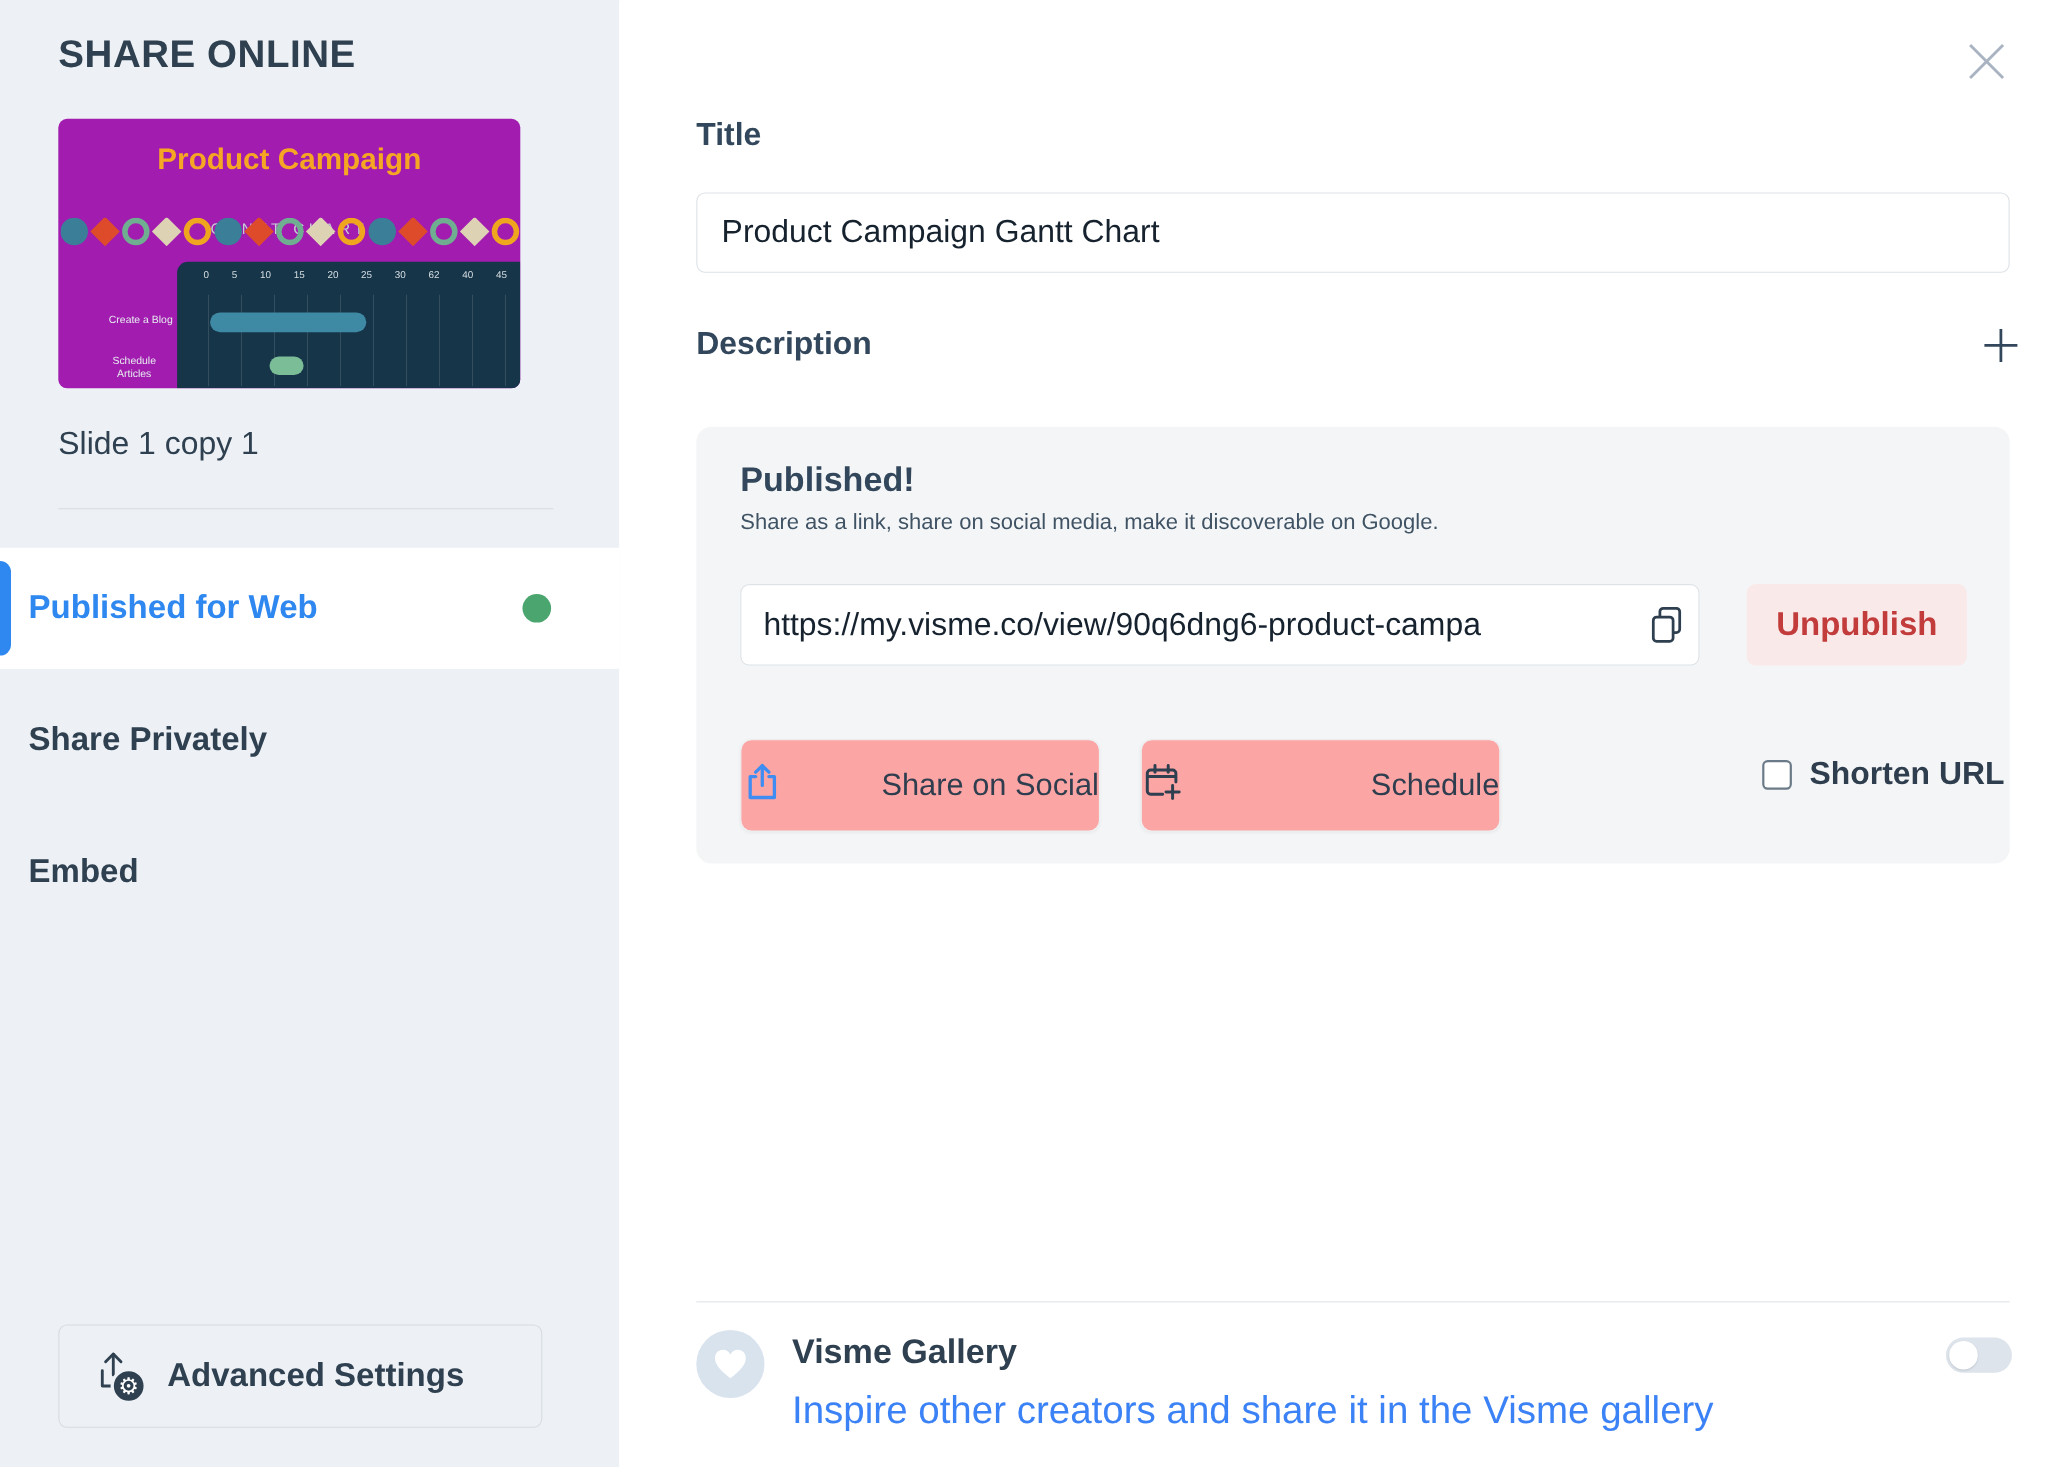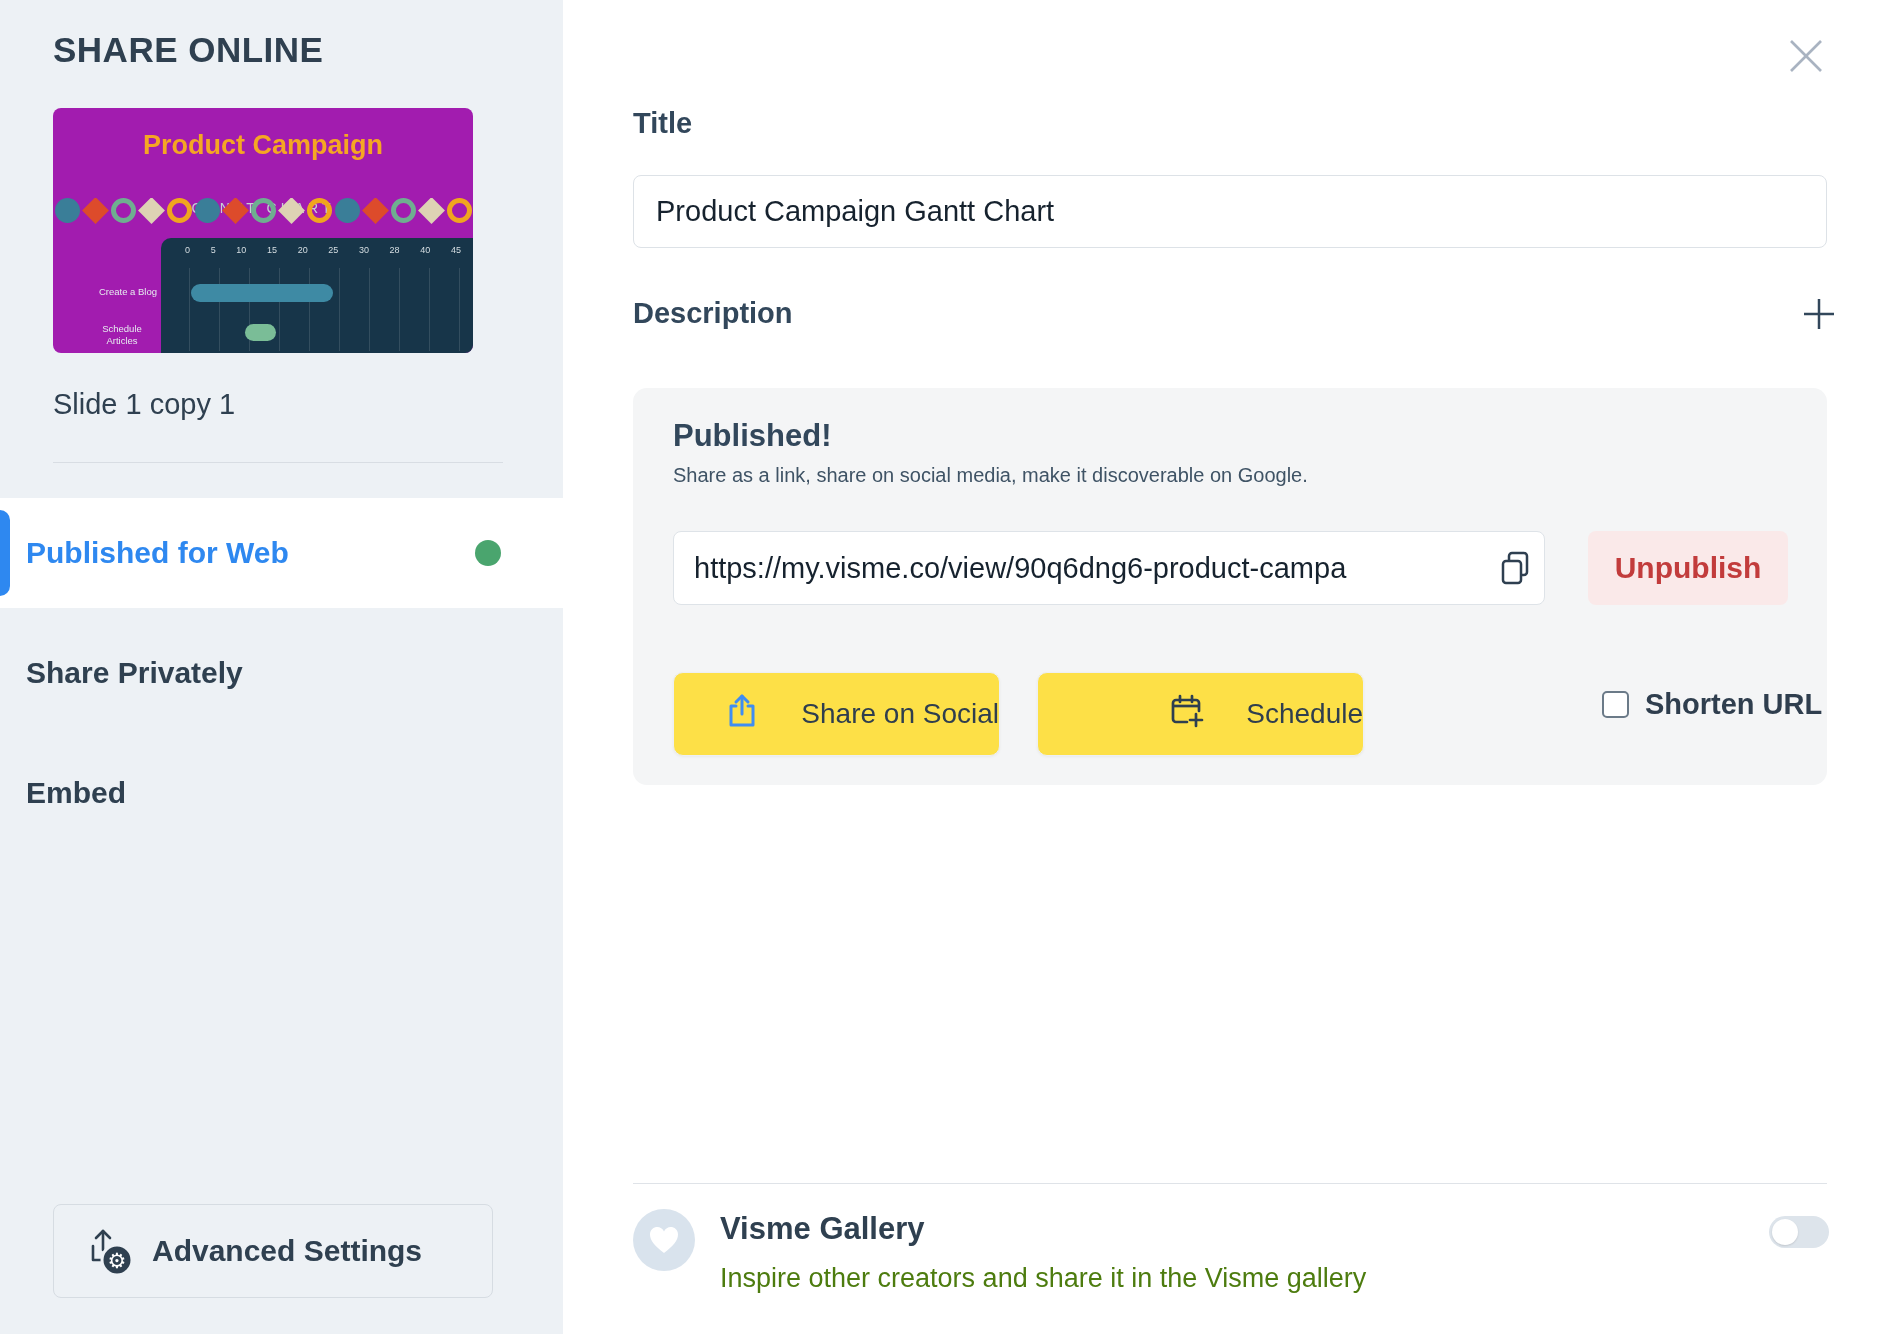--- a/index.html
+++ b/index.html
@@ -58,34 +58,34 @@
 
   .pub-panel { position:absolute; left:70px; top:385px; width:1194px; height:397px; background:#F4F5F6; border-radius:14px; }
   .pub-heading { position:absolute; left:40px; top:30px; font-size:31px; font-weight:bold; color:#32475B; }
   .pub-sub { position:absolute; left:40px; top:76px; font-size:20px; color:#3F5365; }
   .url-wrap { position:absolute; left:40px; top:143px; width:872px; height:74px; }
   .url-input { width:100%; height:100%; border:1px solid #DEE3E8; border-radius:8px; background:#fff;
                font-family:"Liberation Sans", sans-serif; font-size:29px; color:#16222E; padding:0 76px 0 20px; outline:none; }
   .copy-btn { position:absolute; right:14px; top:19px; width:32px; height:36px; cursor:pointer; }
   .unpublish-btn { position:absolute; left:955px; top:143px; width:200px; height:74px; background:#FAE9E9; border:none; border-radius:8px;
                    font-family:"Liberation Sans", sans-serif; font-size:30px; font-weight:bold; color:#C23C3C; cursor:pointer; }
-  .panel-btn { position:absolute; top:284px; height:84px; width:327px; background:#fde047; border:1px solid #EEF0F2; border-radius:10px;
-               box-shadow:0 1px 3px rgba(0,0,0,.05); display:flex; align-items:center; justify-content:flex-end; gap:40px;
+  .panel-btn { position:absolute; top:284px; height:84px; width:327px; background:#fca5a5; border:1px solid #EEF0F2; border-radius:10px;
+               box-shadow:0 1px 3px rgba(0,0,0,.05); display:flex; align-items:center; justify-content:space-between; gap:40px;
                font-family:"Liberation Sans", sans-serif; font-size:28px; color:#2F3E4E; cursor:pointer; }
   .share-social-btn { left:40px; }
   .schedule-btn { left:404px; }
   .shorten-row { position:absolute; left:969px; top:300px; display:flex; align-items:center; gap:16px; cursor:pointer; }
   .checkbox { width:27px; height:27px; border:2px solid #6B7A88; border-radius:5px; background:#fff; }
   .shorten-label { font-size:29px; font-weight:bold; color:#2F3E4E; }
 
   .bottom-divider { position:absolute; left:70px; top:1180px; width:1194px; height:1px; background:#DFE3E8; }
   .heart-circle { position:absolute; left:70px; top:1206px; width:62px; height:62px; border-radius:50%; background:#D9E3ED;
                   display:flex; align-items:center; justify-content:center; }
   .gallery-title { position:absolute; left:157px; top:1208px; font-size:31px; font-weight:600; color:#2F4050; }
-  .gallery-sub { position:absolute; left:157px; top:1260px; font-size:27px; color:#4d7c0f; }
+  .gallery-sub { position:absolute; left:157px; top:1260px; font-size:35px; color:#3b82f6; }
   .toggle { position:absolute; left:1206px; top:1213px; width:60px; height:32px; border-radius:16px; background:#DDE4EB; cursor:pointer; }
   .toggle-knob { position:absolute; left:3px; top:3px; width:26px; height:26px; border-radius:50%; background:#ffffff;
                  box-shadow:0 1px 2px rgba(0,0,0,.12); }
 </style>
 </head>
 <body>
 
 <div id="app">
 
   <div class="sidebar">
@@ -114,21 +114,21 @@
       </div>
       <div class="mini-gantt">
         <div class="mg-ticks">
           <span>0</span>
           <span>5</span>
           <span>10</span>
           <span>15</span>
           <span>20</span>
           <span>25</span>
           <span>30</span>
-          <span>28</span>
+          <span>62</span>
           <span>40</span>
           <span>45</span>
         </div>
         <div class="mg-grid"></div>
         <div class="mg-bar1"></div>
         <div class="mg-bar2"></div>
       </div>
       <div class="mg-label1">Create a Blog</div>
       <div class="mg-label2">Schedule Articles</div>
     </div>

